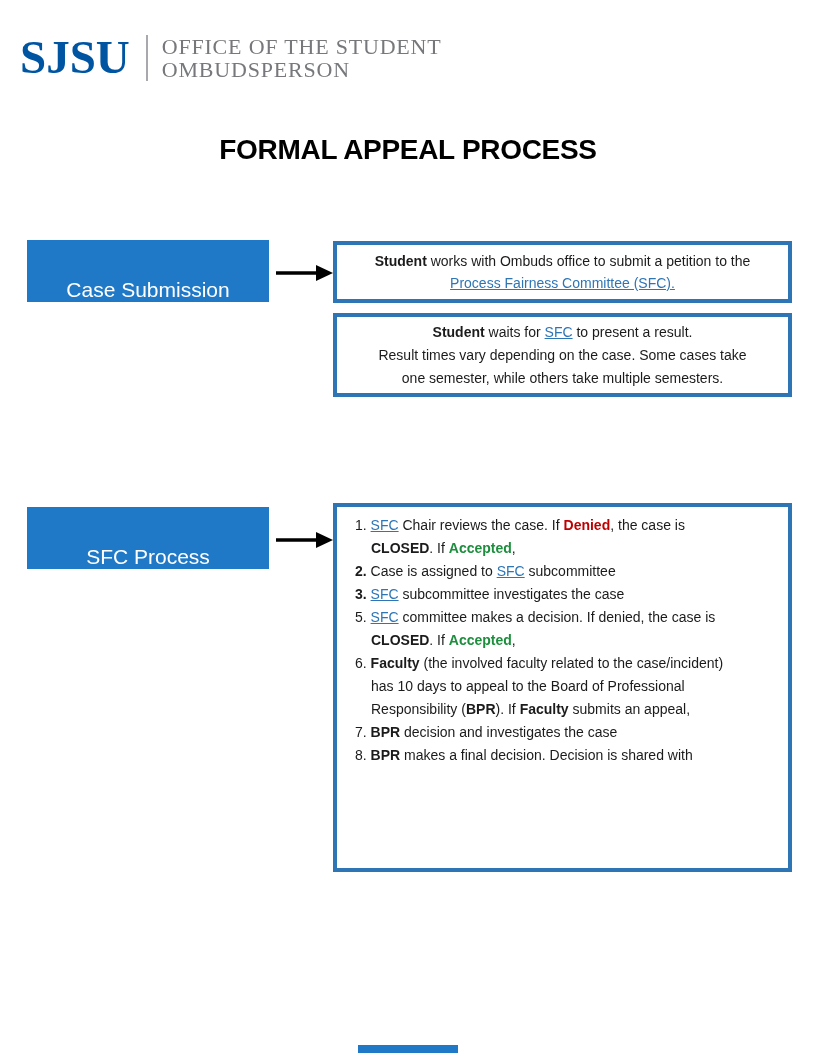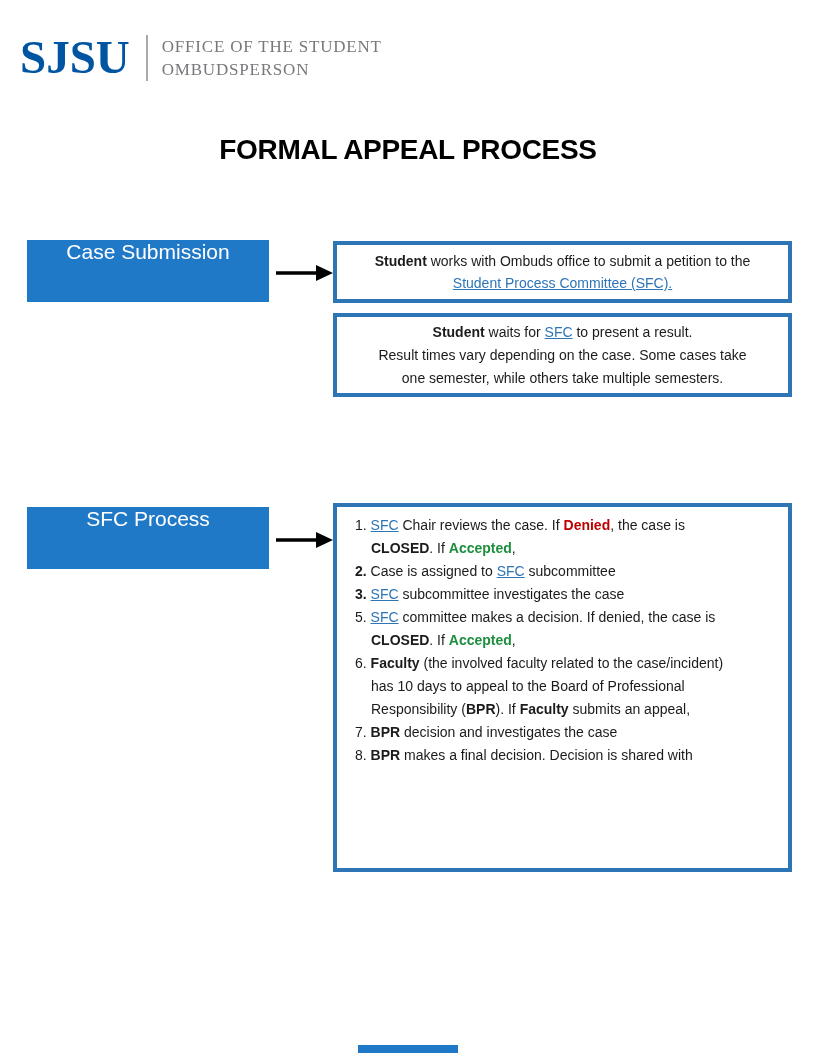--- a/index.html
+++ b/index.html
@@ -8,32 +8,32 @@
     font-family:"Liberation Sans",sans-serif;color:#1b1b1b;overflow:hidden;
   }
   
   .logo{position:absolute;left:20px;top:34px;display:flex;align-items:center;}
   .logo-acronym{
     font-family:"Liberation Serif",serif;font-weight:bold;font-size:47px;
     color:#0055A2;line-height:1;letter-spacing:0px;
   }
   .logo-divider{width:2px;height:46px;background:#a7a9ac;margin:0 14px 0 16px;}
   .logo-org{
-    font-family:"Liberation Serif",serif;color:#77787B;font-size:17px;
+    font-family:"Liberation Serif",serif;color:#77787B;font-size:22px;
     letter-spacing:0.8px;line-height:23px;
   }
   
   .page-title{
     position:absolute;left:0;top:134px;width:100%;text-align:center;
     font-size:28px;font-weight:bold;color:#000;letter-spacing:-0.3px;
   }
   
   .label-box{
     position:absolute;left:27px;width:242px;height:62px;background:#2079C7;
-    display:flex;align-items:flex-start;justify-content:center;
+    display:flex;align-items:flex-end;justify-content:center;
     color:#ffffff;font-size:21px;
   }
   .label-box.one{top:240px;}
   .label-box.two{top:507px;}
   
   .arrow{position:absolute;left:275px;width:58px;height:22px;}
   .arrow.one{top:262px;}
   .arrow.two{top:529px;}
   
   .tbox{
@@ -76,21 +76,21 @@
 
 <div class="arrow one">
   <svg width="58" height="22" viewBox="0 0 58 22">
     <line x1="1" y1="11" x2="43" y2="11" stroke="#000" stroke-width="3.6"></line>
     <polygon points="41,3 58,11 41,19" fill="#000"></polygon>
   </svg>
 </div>
 
 <div class="tbox one centered">
     <div class="rich-line"><span class="run-b">Student</span><span> works with Ombuds office to submit a petition to the</span></div>
-    <div class="rich-line"><a class="run-link">Student Process Committee (SFC).</a></div>
+    <div class="rich-line"><a class="run-link">Process Fairness Committee (SFC).</a></div>
   </div>
 
 <div class="tbox two centered">
     <div class="rich-line"><span class="run-b">Student</span><span> waits for </span><a class="run-link">SFC</a><span> to present a result.</span></div>
     <div class="rich-line"><span>Result times vary depending on the case. Some cases take</span></div>
     <div class="rich-line"><span>one semester, while others take multiple semesters.</span></div>
   </div>
 
 <div class="label-box two">
   <span>SFC Process</span>

